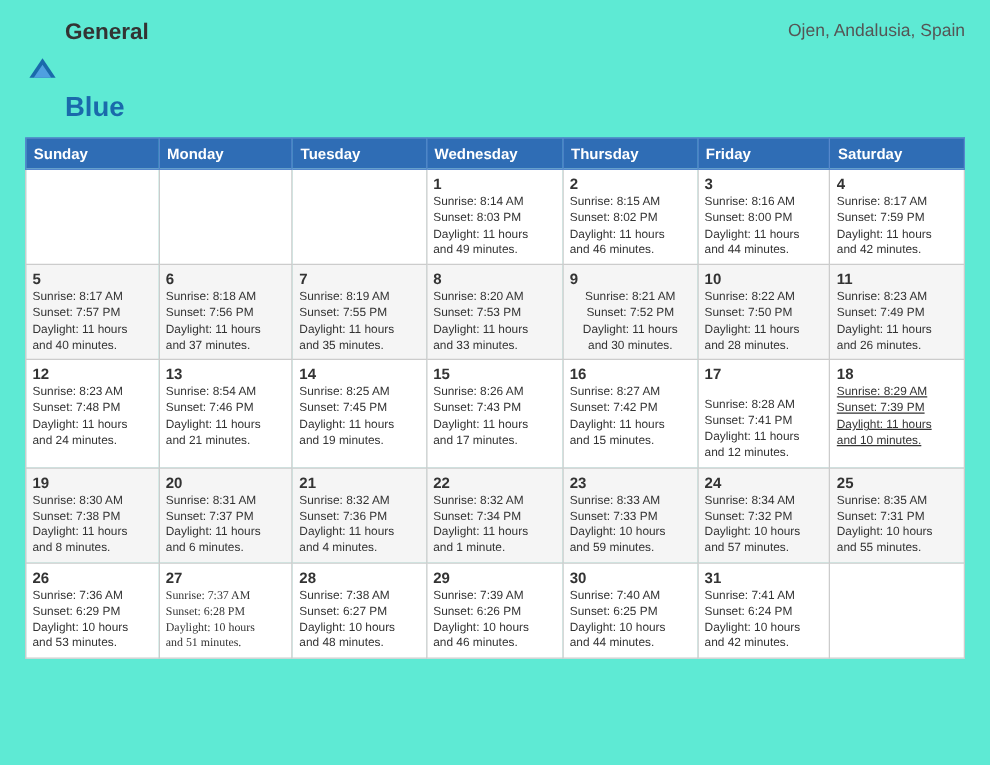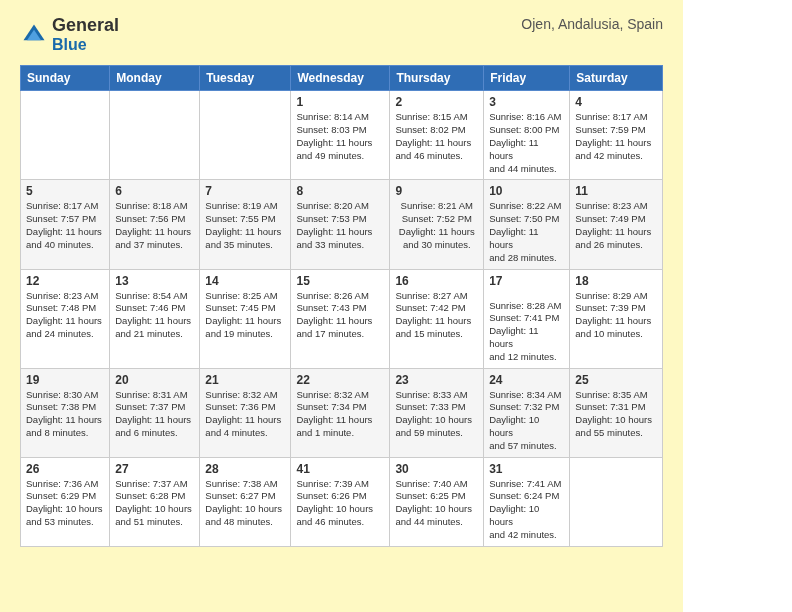--- a/index.html
+++ b/index.html
@@ -4,23 +4,23 @@
   <style>
     * { margin: 0; padding: 0; box-sizing: border-box; }
     body {
       font-family: Arial, sans-serif;
       background: #fff;
       width: 792px;
       height: 612px;
       overflow: hidden;
     }
     .page {
-      width: 683px;
+      width: 792px;
       height: 612px;
-      background: #fef9c3;
+      background: #5eead4;
       padding: 16px 20px 12px 20px;
     }
     .header {
       display: flex;
       justify-content: space-between;
       align-items: flex-start;
       margin-bottom: 12px;
     }
     .logo {
       display: flex;
@@ -31,23 +31,24 @@
       display: flex;
       flex-direction: column;
       line-height: 1.1;
     }
     .logo-general {
       font-size: 18px;
       font-weight: bold;
       color: #333;
     }
     .logo-blue {
-      font-size: 16px;
+      font-size: 22px;
       font-weight: bold;
       color: #1a6aab;
+      margin-top: 38px;
     }
     .logo-icon {
       width: 28px;
       height: 28px;
     }
     .title-block {
       text-align: right;
     }
     .title-month {
       font-size: 32px;
@@ -269,21 +270,21 @@
           </td>
           <td>
             <div class="day-num">17</div>
             <div class="day-info" style="white-space: pre-line; margin-top: 12px;">Sunrise: 8:28 AM
 Sunset: 7:41 PM
 Daylight: 11 hours
 and 12 minutes.</div>
           </td>
           <td>
             <div class="day-num">18</div>
-            <div class="day-info" style="white-space: pre-line;">Sunrise: 8:29 AM
+            <div class="day-info" style="white-space: pre-line; text-decoration: underline;">Sunrise: 8:29 AM
 Sunset: 7:39 PM
 Daylight: 11 hours
 and 10 minutes.</div>
           </td>
         </tr>
         <tr class="row-4">
           <td>
             <div class="day-num">19</div>
             <div class="day-info" style="white-space: pre-line;">Sunrise: 8:30 AM
 Sunset: 7:38 PM
@@ -336,34 +337,34 @@
         <tr class="row-5">
           <td>
             <div class="day-num">26</div>
             <div class="day-info" style="white-space: pre-line;">Sunrise: 7:36 AM
 Sunset: 6:29 PM
 Daylight: 10 hours
 and 53 minutes.</div>
           </td>
           <td>
             <div class="day-num">27</div>
-            <div class="day-info" style="white-space: pre-line;">Sunrise: 7:37 AM
+            <div class="day-info" style="white-space: pre-line; font-family: Liberation Serif, serif;">Sunrise: 7:37 AM
 Sunset: 6:28 PM
 Daylight: 10 hours
 and 51 minutes.</div>
           </td>
           <td>
             <div class="day-num">28</div>
             <div class="day-info" style="white-space: pre-line;">Sunrise: 7:38 AM
 Sunset: 6:27 PM
 Daylight: 10 hours
 and 48 minutes.</div>
           </td>
           <td>
-            <div class="day-num">41</div>
+            <div class="day-num">29</div>
             <div class="day-info" style="white-space: pre-line;">Sunrise: 7:39 AM
 Sunset: 6:26 PM
 Daylight: 10 hours
 and 46 minutes.</div>
           </td>
           <td>
             <div class="day-num">30</div>
             <div class="day-info" style="white-space: pre-line;">Sunrise: 7:40 AM
 Sunset: 6:25 PM
 Daylight: 10 hours

